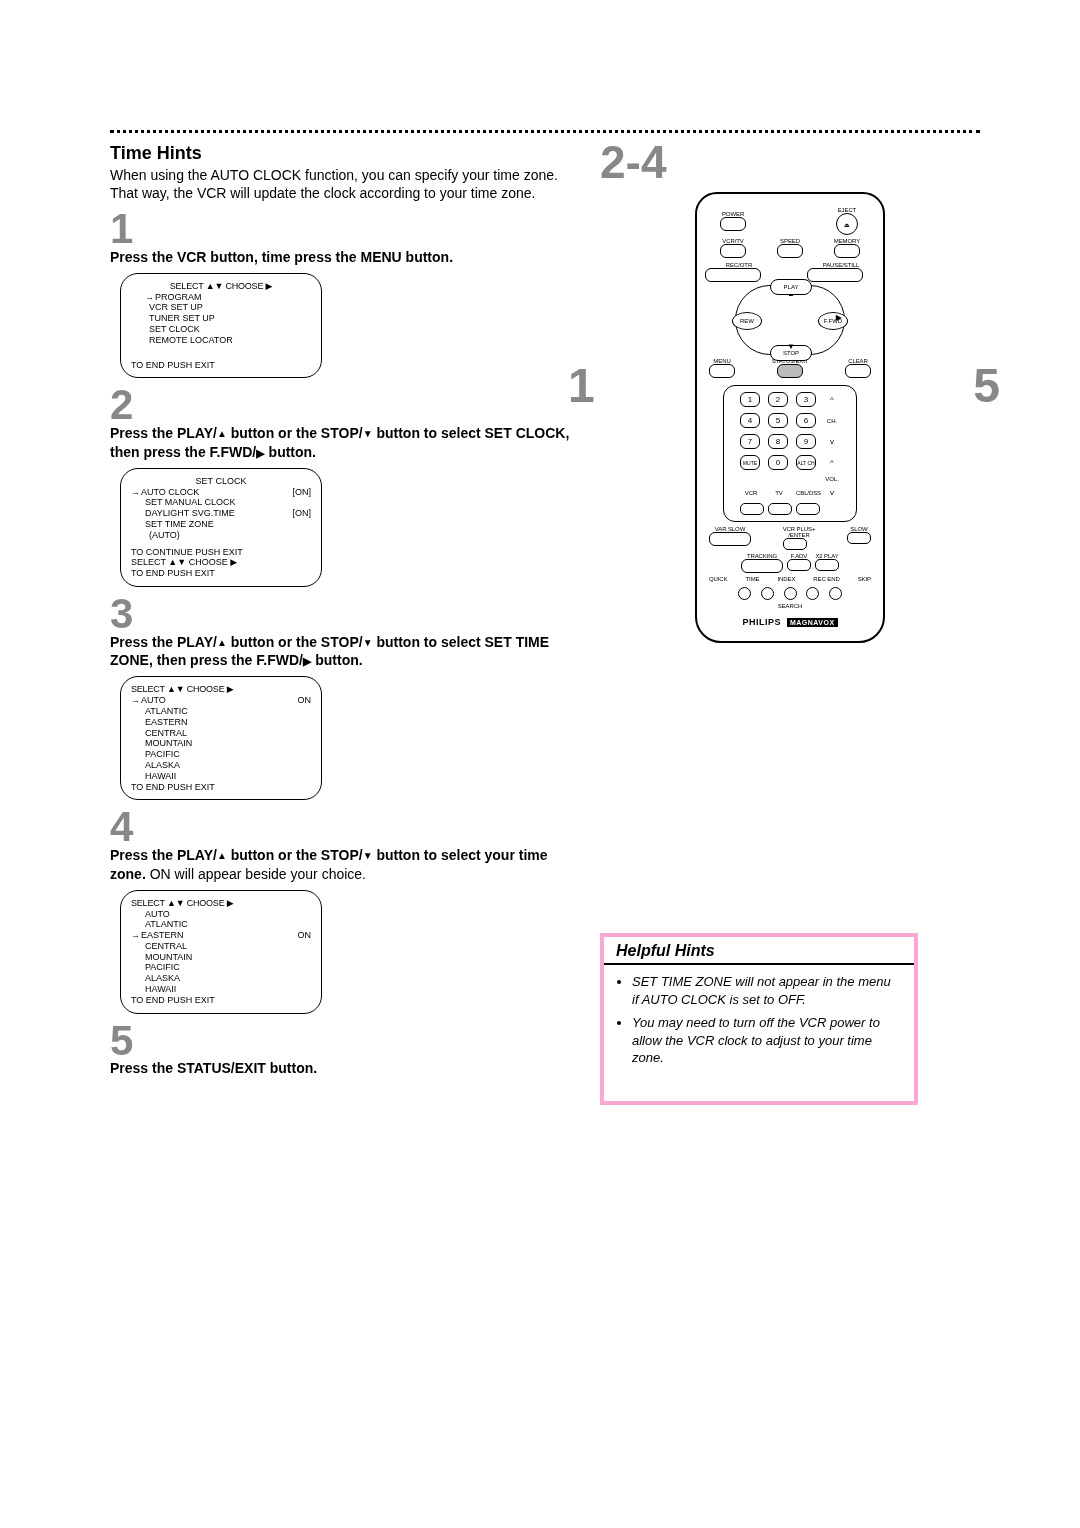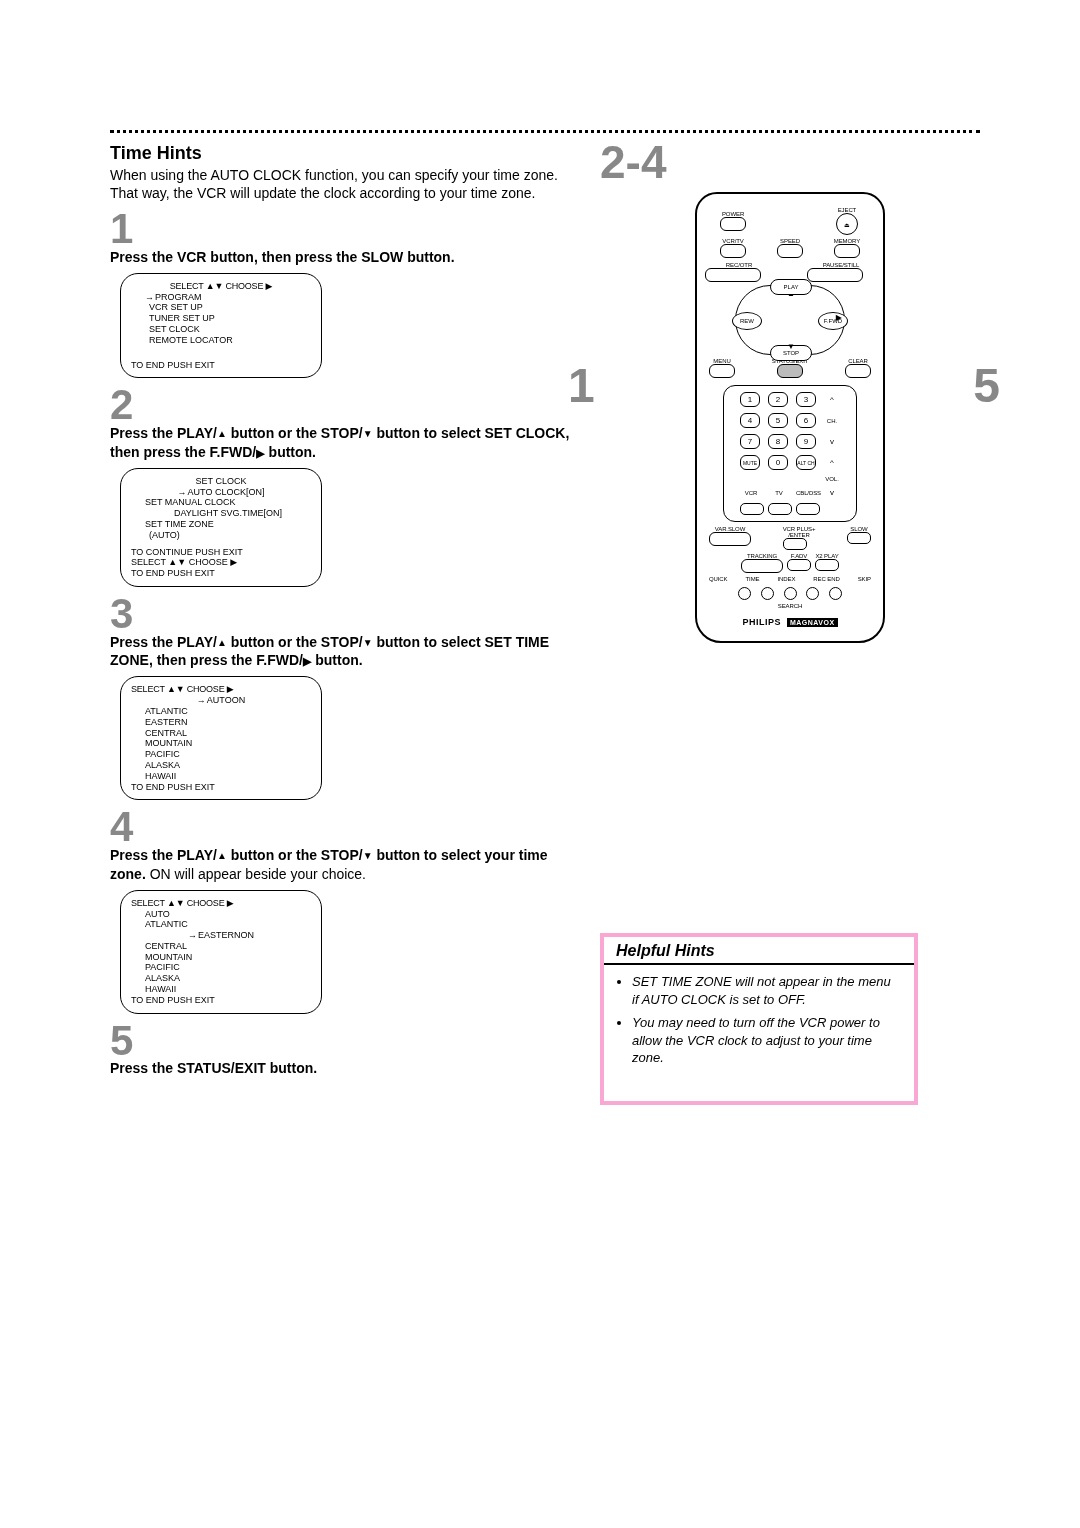--- a/index.html
+++ b/index.html
@@ -62,21 +62,21 @@
     border: 1.5px solid #000;
     border-radius: 18px;
     width: 180px;
     padding: 7px 10px;
     font-family: Arial, Helvetica, sans-serif;
     font-size: 9px;
     line-height: 1.2;
     margin: 4px 0 2px 10px;
   }
   .screen-box .sel-line { letter-spacing: -0.2px; }
-  .screen-box .row { display:flex; justify-content:center; }
+  .screen-box .row { display:flex; justify-content:space-between; }
   .screen-box .arrow { display:inline-block; width:10px; }
   .screen-box .indent { padding-left: 14px; }
   .screen-box .indent2 { padding-left: 18px; }
   .screen-box .center { text-align:center; }
   .big-nums {
     font-size: 48px;
     font-weight: bold;
     color: #888;
     line-height: 1;
   }
@@ -177,21 +177,21 @@
   <div class="dots"></div>
 
   <div class="two-col">
 
     <div class="left-col">
       <div class="section-head">Time Hints</div>
       <div class="intro">When using the AUTO CLOCK function, you can specify your time zone. That way, the VCR will update the clock according to your time zone.</div>
 
       <div class="step-num">1</div>
       <div class="step-text">
-        <span>Press the VCR button, then press the SLOW button.</span>
+        <span>Press the VCR button, time press the MENU button.</span>
       </div>
       <div class="screen-box">
         <div class="sel-line center">SELECT ▲▼ CHOOSE ▶</div>
         <div class="indent"><span class="arrow">→</span><span>PROGRAM</span></div>
         <div class="indent2">VCR SET UP</div>
         <div class="indent2">TUNER SET UP</div>
         <div class="indent2">SET CLOCK</div>
         <div class="indent2">REMOTE LOCATOR</div>
         <div style="height:14px"></div>
         <div>TO END PUSH EXIT</div>

